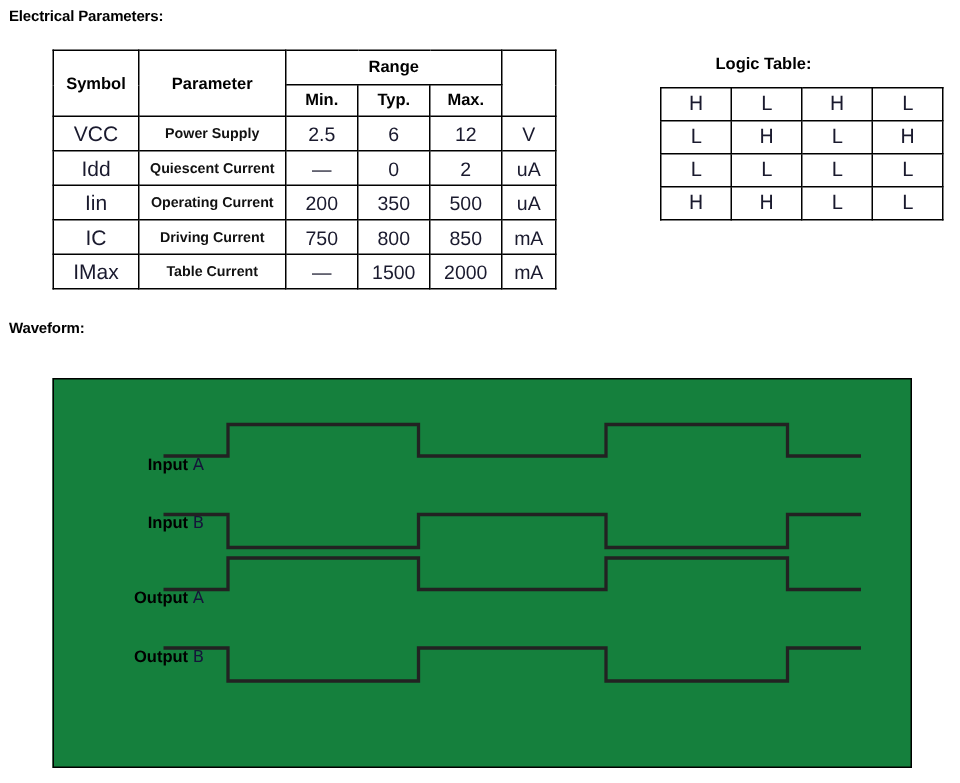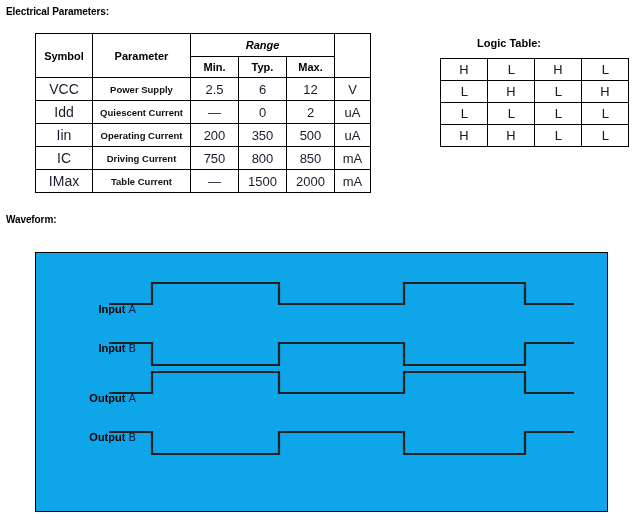--- a/index.html
+++ b/index.html
@@ -63,21 +63,21 @@
     font-weight: bold;
     color: #111;
   }
   #electrical-table td.symbol-cell {
     font-size: 14px;
   }
   .col-symbol { width: 56px; }
   .col-param  { width: 97px; }
   .col-range  { width: 47px; }
   .col-unit   { width: 35px; }
-  .hdr-range  { height: 22px; font-style: italic; }
+  .hdr-range  { height: 22px; }
   .hdr-sub    { height: 20px; }
 
   
   #logic-heading {
     position: absolute;
     left: 477px;
     top: 37px;
     font-size: 11px;
     font-weight: bold;
     white-space: nowrap;
@@ -99,21 +99,21 @@
 
   
   #waveform-panel {
     position: absolute;
     left: 35px;
     top: 252px;
     width: 573px;
     height: 260px;
     border: 1.5px solid #000000;
     box-sizing: border-box;
-    background: #0ea5e9;
+    background: #15803d;
   }
   #waveform-svg {
     position: absolute;
     left: 0;
     top: 0;
     width: 573px;
     height: 260px;
     display: block;
   }
   .wave-label {

